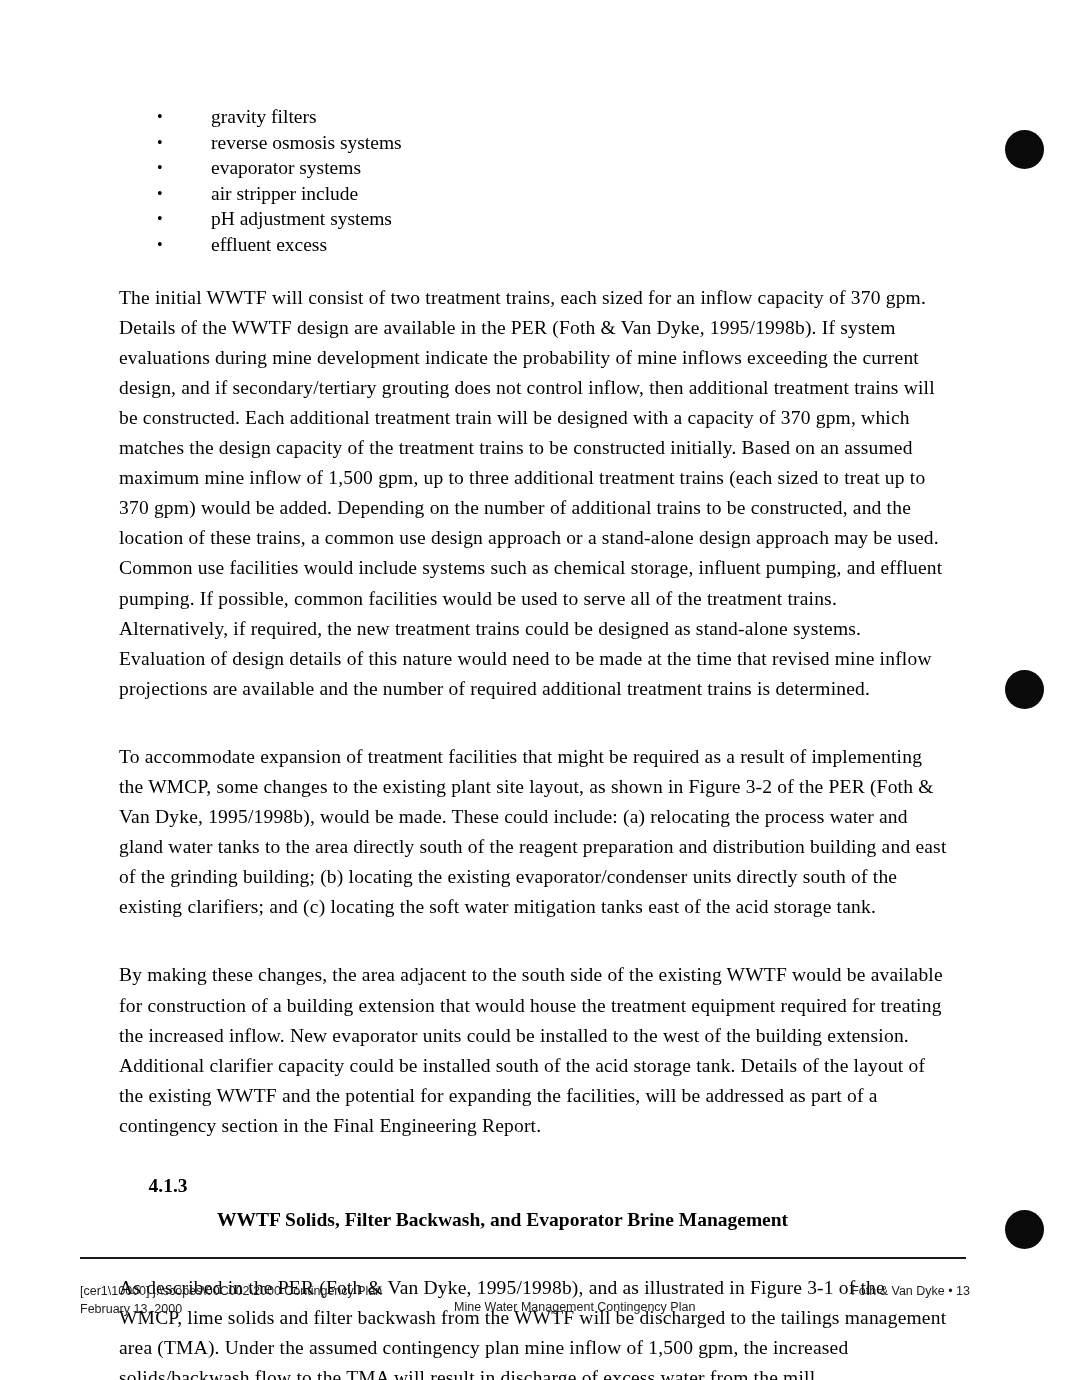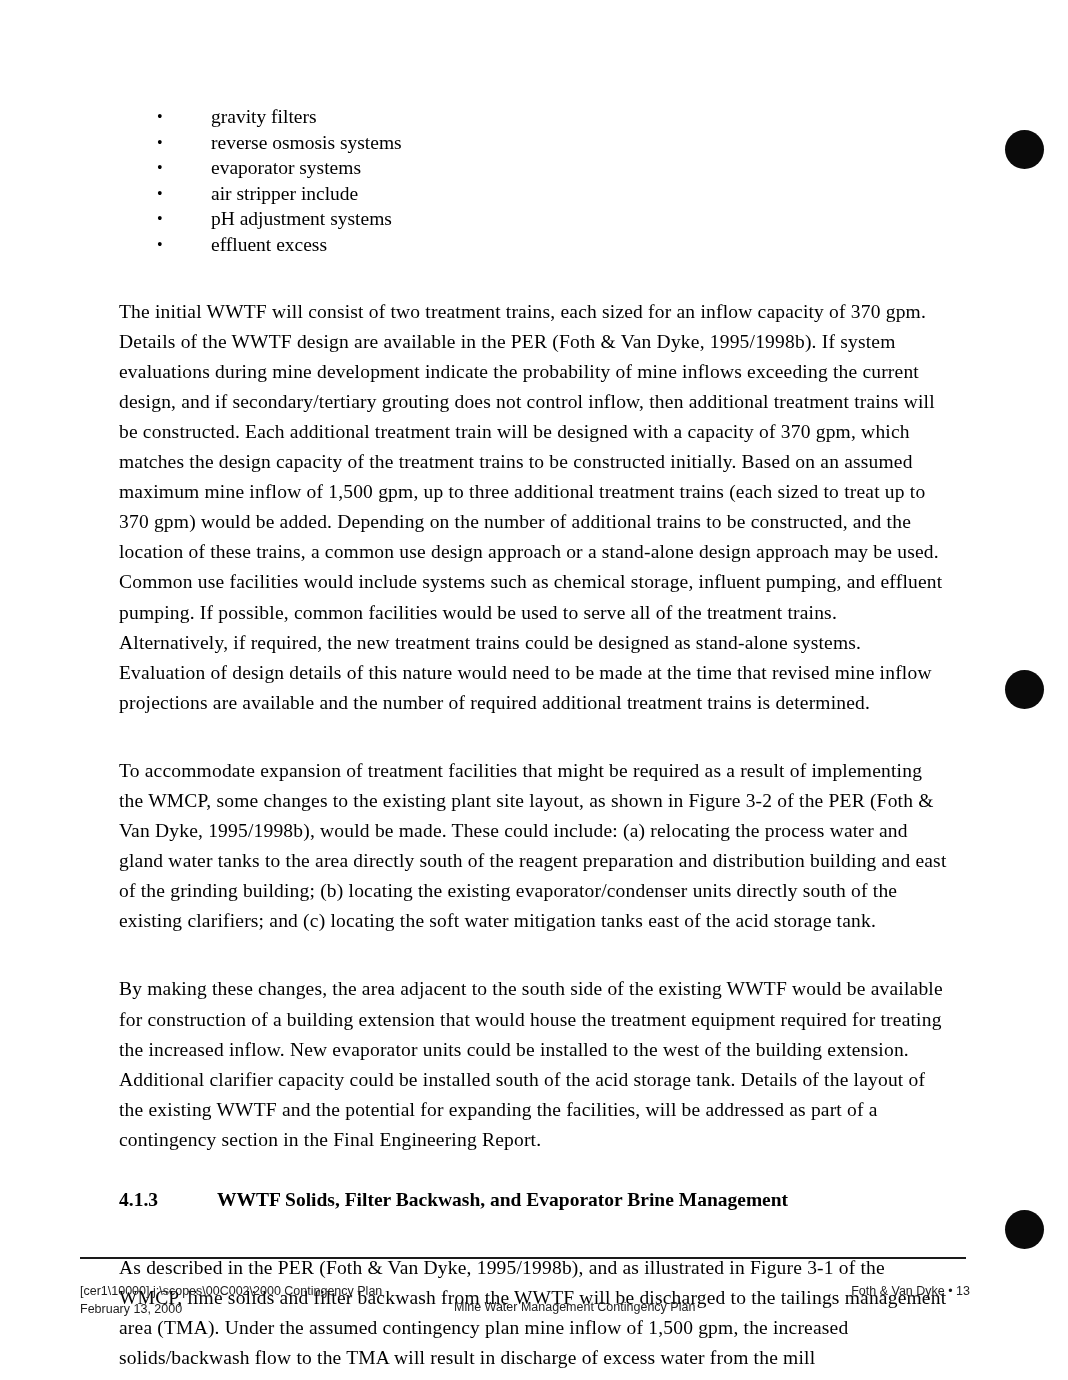--- a/index.html
+++ b/index.html
@@ -55,37 +55,39 @@
   }
 
   
   .para {
     font-size: 19.5px;
     line-height: 30.1px;
     text-align: left;
     margin: 0;
     letter-spacing: 0.01em;
   }
-  .para-gap-1 { margin-top: 39px; }
+  .para-gap-1 { margin-top: 25px; }
   .para-gap   { margin-top: 38px; }
 
   
   .section-heading {
     display: flex;
     font-size: 19.5px;
     line-height: 30px;
     font-weight: bold;
     margin-top: 30px;
   }
   .section-number {
     width: 98px;
     flex: 0 0 98px;
+    text-align: center;
   }
   .section-title {
     flex: 1 1 auto;
+    margin-top: 34px;
   }
 
   
   .hole-punch {
     position: absolute;
     width: 39px;
     height: 39px;
     border-radius: 50%;
     background: #0a0a0a;
   }

